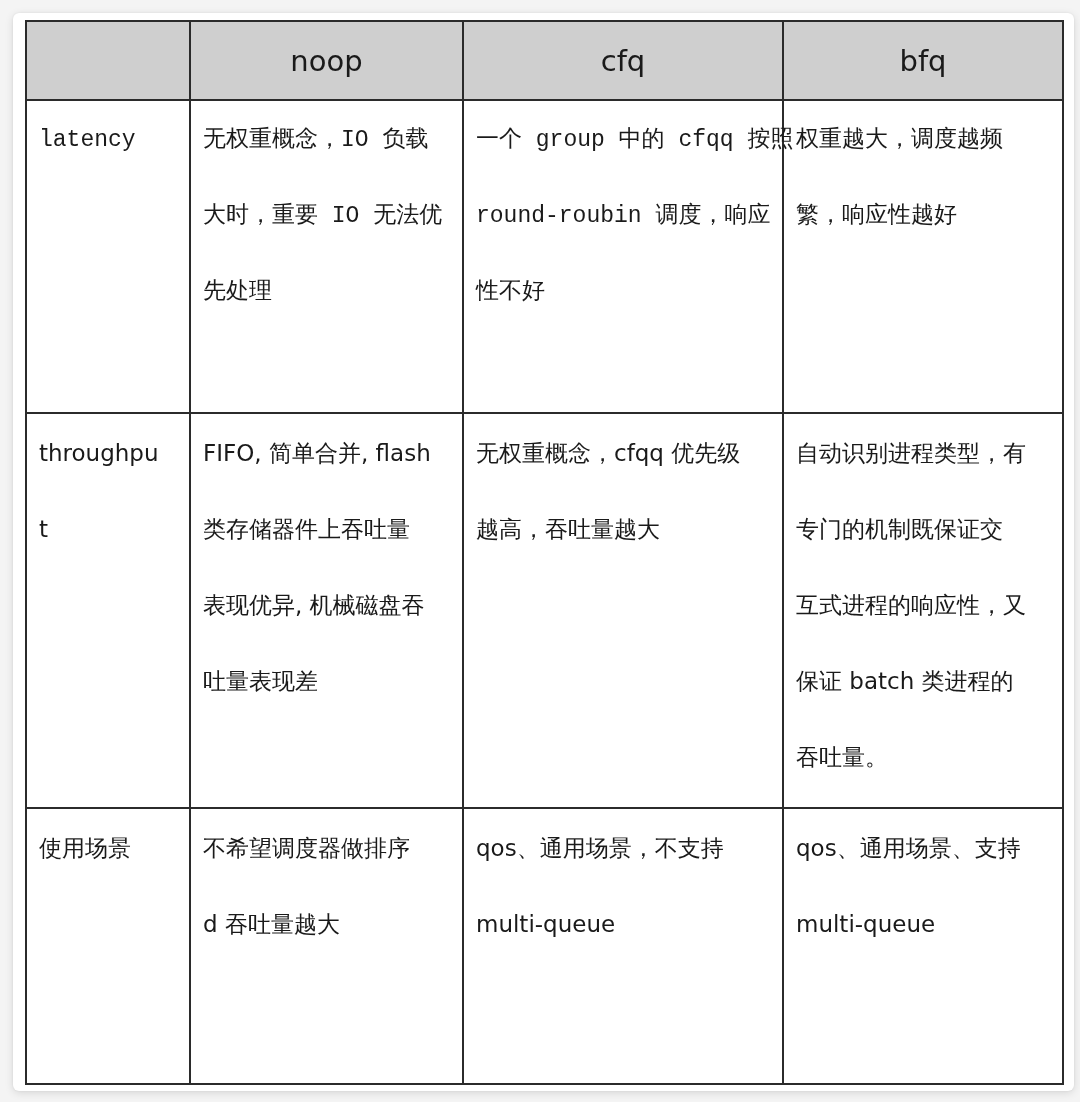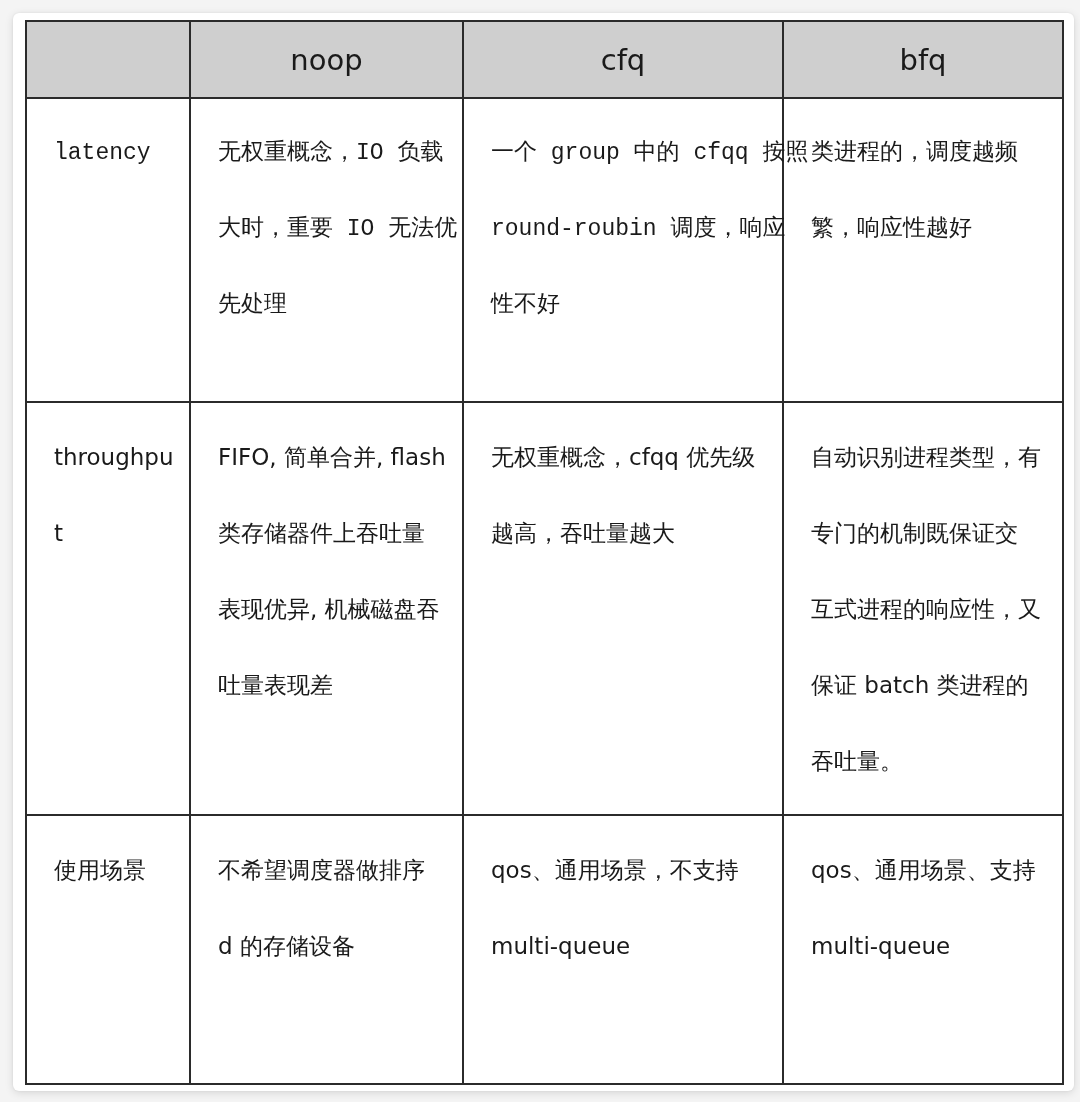--- a/index.html
+++ b/index.html
@@ -30,21 +30,21 @@
       left: 25px;
       top: 20px;
       width: 1037px;
       height: 1065px;
       border-collapse: collapse;
       table-layout: fixed;
     }
     table.cmp td, table.cmp th {
       border: 2px solid #2b2b2b;
       vertical-align: top;
-      padding: 15px;
+      padding: 0;
       font-weight: normal;
       margin-left: 23px;
     }
     col.c0 { width: 164px; }
     col.c1 { width: 273px; }
     col.c2 { width: 320px; }
     col.c3 { width: 280px; }
 
     tr.head { height: 77px; }
     tr.head th {
@@ -107,21 +107,21 @@
     </td>
     <td>
       <div class="cell">
         <span class="ln">一个 group 中的 cfqq 按照</span>
         <span class="ln">round-roubin 调度，响应</span>
         <span class="ln">性不好</span>
       </div>
     </td>
     <td>
       <div class="cell">
-        <span class="ln">类进程的，调度越频</span>
+        <span class="ln">权重越大，调度越频</span>
         <span class="ln">繁，响应性越好</span>
       </div>
     </td>
   </tr>
 
   <tr class="r-throughput">
     <td>
       <div class="cell">
         <span class="ln">throughpu</span>
         <span class="ln">t</span>
@@ -155,21 +155,21 @@
 
   <tr class="r-usage">
     <td>
       <div class="cell">
         <span class="ln">使用场景</span>
       </div>
     </td>
     <td>
       <div class="cell">
         <span class="ln">不希望调度器做排序</span>
-        <span class="ln">d 的存储设备</span>
+        <span class="ln">d 吞吐量越大</span>
       </div>
     </td>
     <td>
       <div class="cell">
         <span class="ln">qos、通用场景，不支持</span>
         <span class="ln">multi-queue</span>
       </div>
     </td>
     <td>
       <div class="cell">

